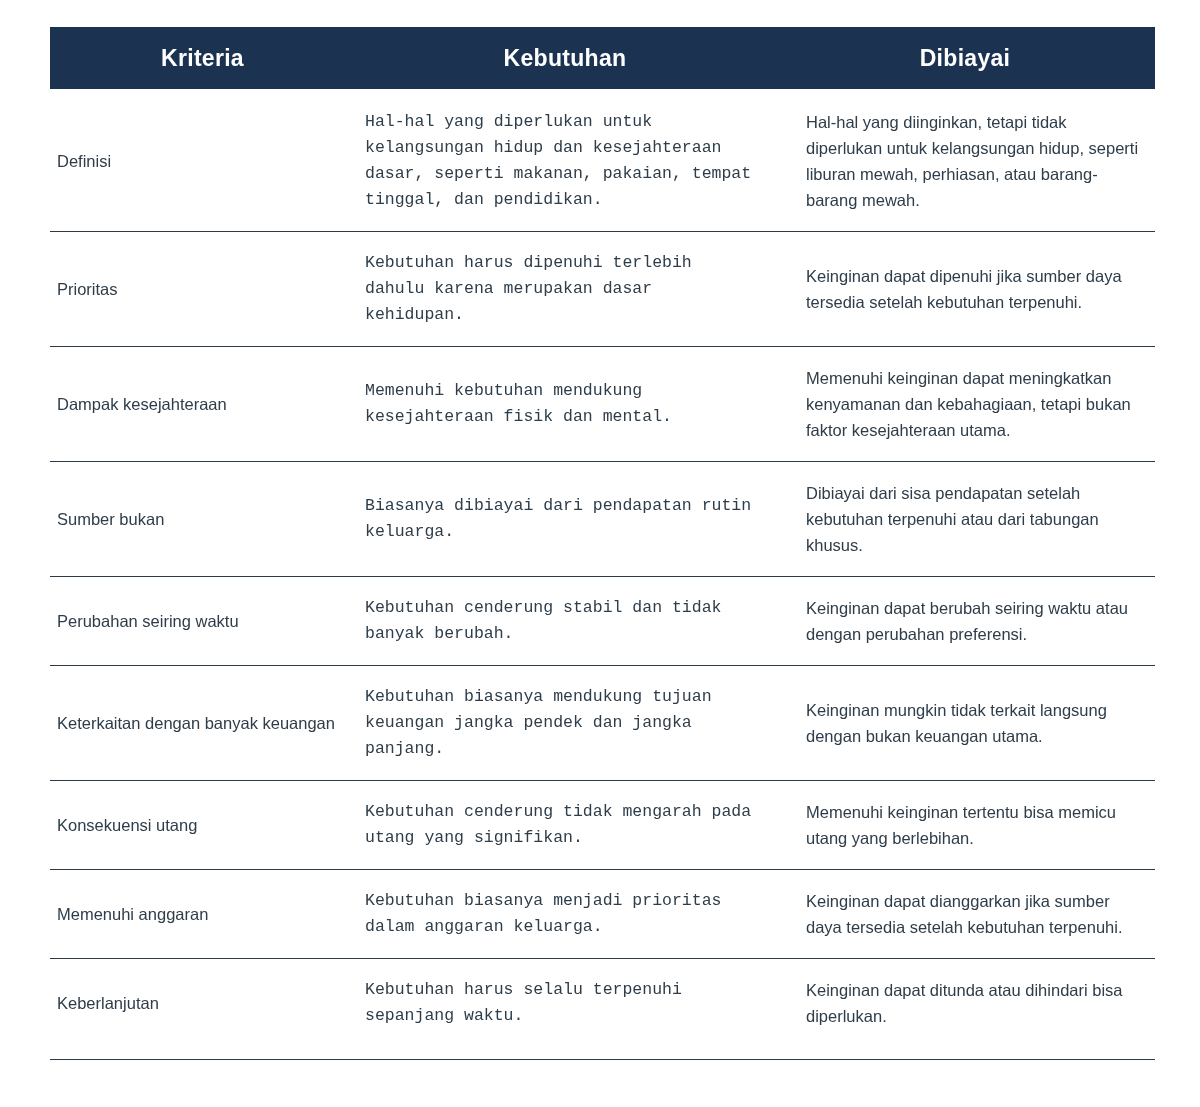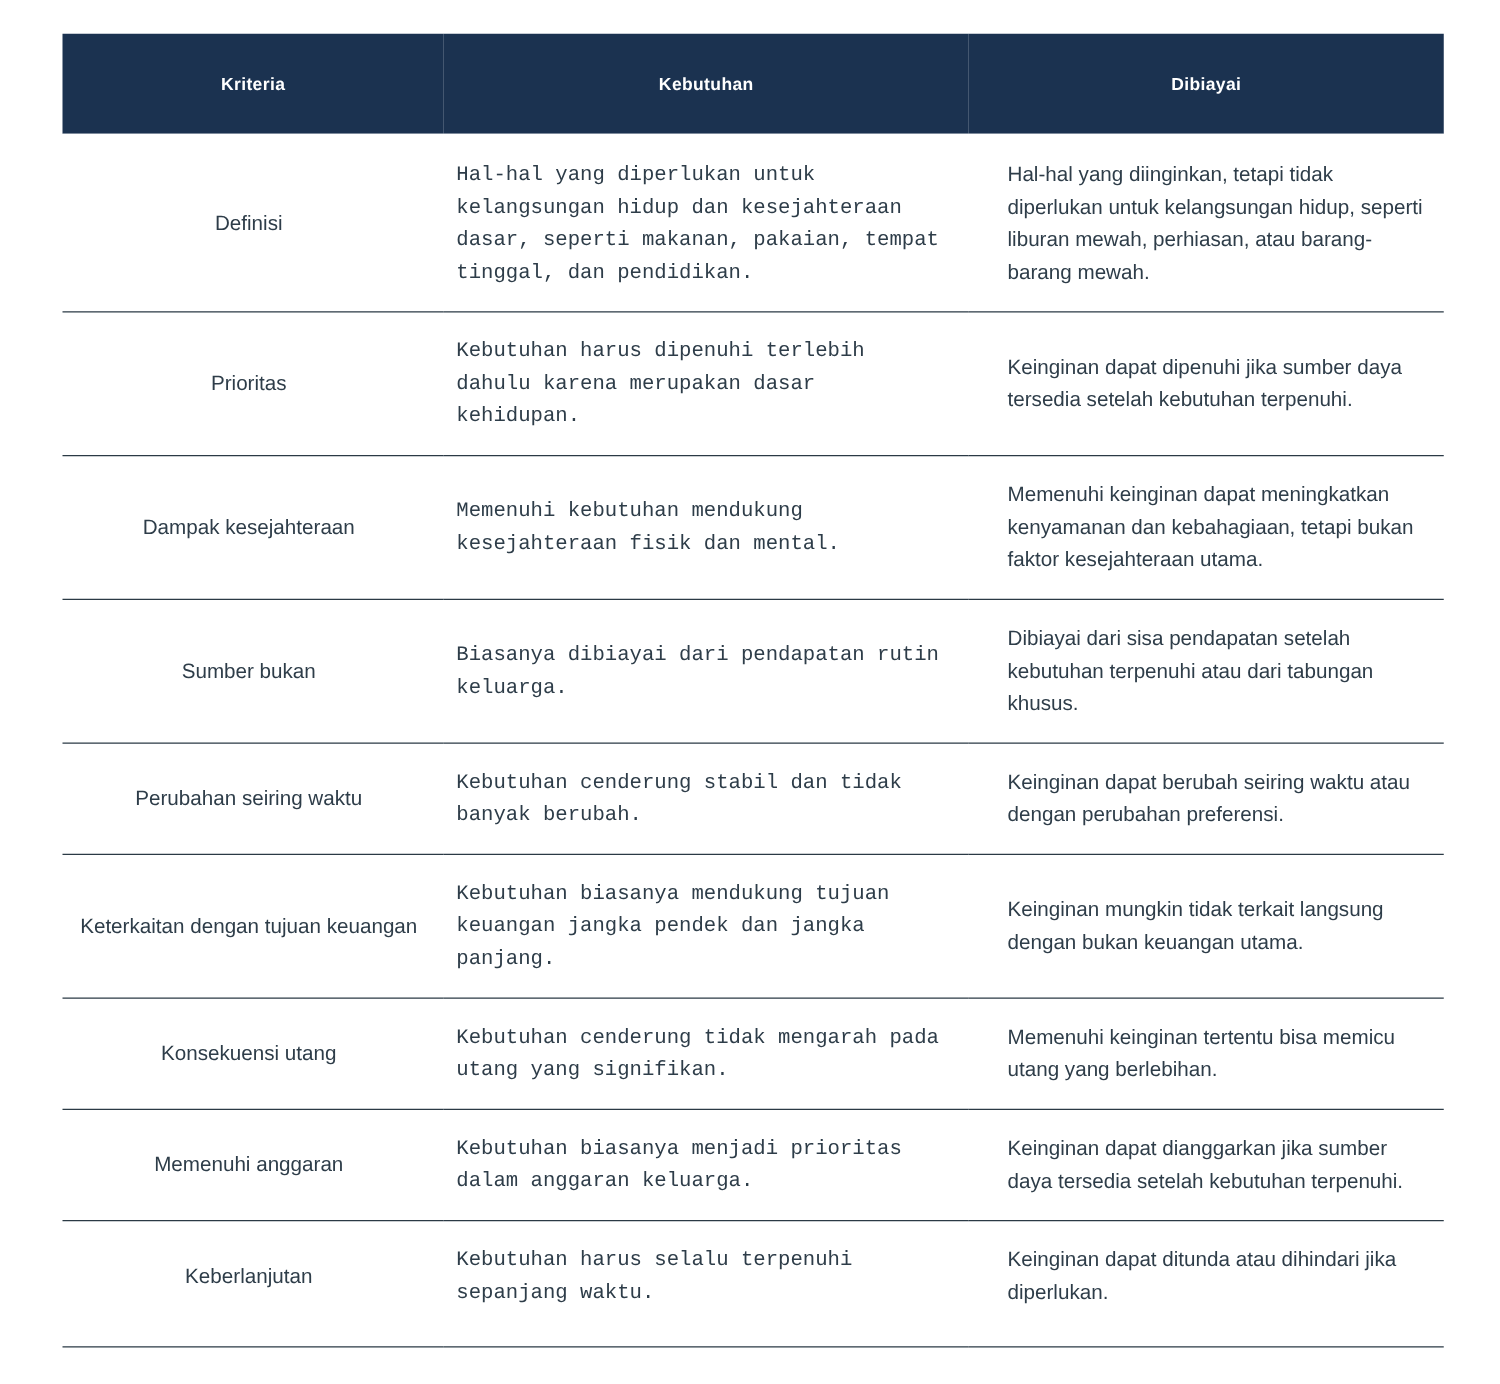--- a/index.html
+++ b/index.html
@@ -31,46 +31,45 @@
     border-collapse: collapse;
     table-layout: fixed;
   }
   table.compare col.c1 { width: 305px; }
   table.compare col.c2 { width: 420px; }
   table.compare col.c3 { width: 380px; }
 
   thead th {
     background: #1b3250;
     color: #ffffff;
-    font-size: 14px;
+    font-size: 23px;
     font-weight: bold;
     letter-spacing: 0.3px;
     text-align: center;
-    height: 80px;
+    height: 62px;
     padding: 0 8px;
     border: none;
     vertical-align: middle;
   }
 
   tbody td {
     border-bottom: 1.6px solid #2b3a45;
     color: #2e3d49;
     font-size: 16.5px;
     line-height: 26px;
     vertical-align: middle;
     padding: 18px 10px 18px 0;
     background: #ffffff;
   }
   tbody tr:first-child td {
     padding-top: 20px;
   }
   td.crit {
     padding-left: 7px;
     padding-right: 14px;
-    text-align: center;
   }
   td.need {
     padding-left: 10px;
     padding-right: 20px;
     font-family: Liberation Mono, monospace;
   }
   td.want {
     padding-left: 31px;
     padding-right: 10px;
   }
@@ -116,35 +115,35 @@
           <td class="crit">Sumber bukan</td>
           <td class="need">Biasanya dibiayai dari pendapatan rutin keluarga.</td>
           <td class="want"> Dibiayai dari sisa pendapatan setelah kebutuhan terpenuhi atau dari tabungan khusus.</td>
         </tr>
         <tr>
           <td class="crit">Perubahan seiring waktu</td>
           <td class="need">Kebutuhan cenderung stabil dan tidak banyak berubah.</td>
           <td class="want">Keinginan dapat berubah seiring waktu atau dengan perubahan preferensi.</td>
         </tr>
         <tr>
-          <td class="crit">Keterkaitan dengan tujuan keuangan</td>
+          <td class="crit">Keterkaitan dengan banyak keuangan</td>
           <td class="need">Kebutuhan biasanya mendukung tujuan keuangan jangka pendek dan jangka panjang.</td>
           <td class="want"> Keinginan mungkin tidak terkait langsung dengan bukan keuangan utama.</td>
         </tr>
         <tr>
           <td class="crit">Konsekuensi utang</td>
           <td class="need">Kebutuhan cenderung tidak mengarah pada utang yang signifikan.</td>
           <td class="want"> Memenuhi keinginan tertentu bisa memicu utang yang berlebihan.</td>
         </tr>
         <tr>
           <td class="crit">Memenuhi anggaran</td>
           <td class="need">Kebutuhan biasanya menjadi prioritas dalam anggaran keluarga.</td>
           <td class="want"> Keinginan dapat dianggarkan jika sumber daya tersedia setelah kebutuhan terpenuhi.</td>
         </tr>
         <tr>
           <td class="crit">Keberlanjutan</td>
           <td class="need">Kebutuhan harus selalu terpenuhi sepanjang waktu.</td>
-          <td class="want"> Keinginan dapat ditunda atau dihindari jika diperlukan.</td>
+          <td class="want"> Keinginan dapat ditunda atau dihindari bisa diperlukan.</td>
         </tr>
       </tbody>
     </table>
   </div>
 </div>
 
 </body></html>

